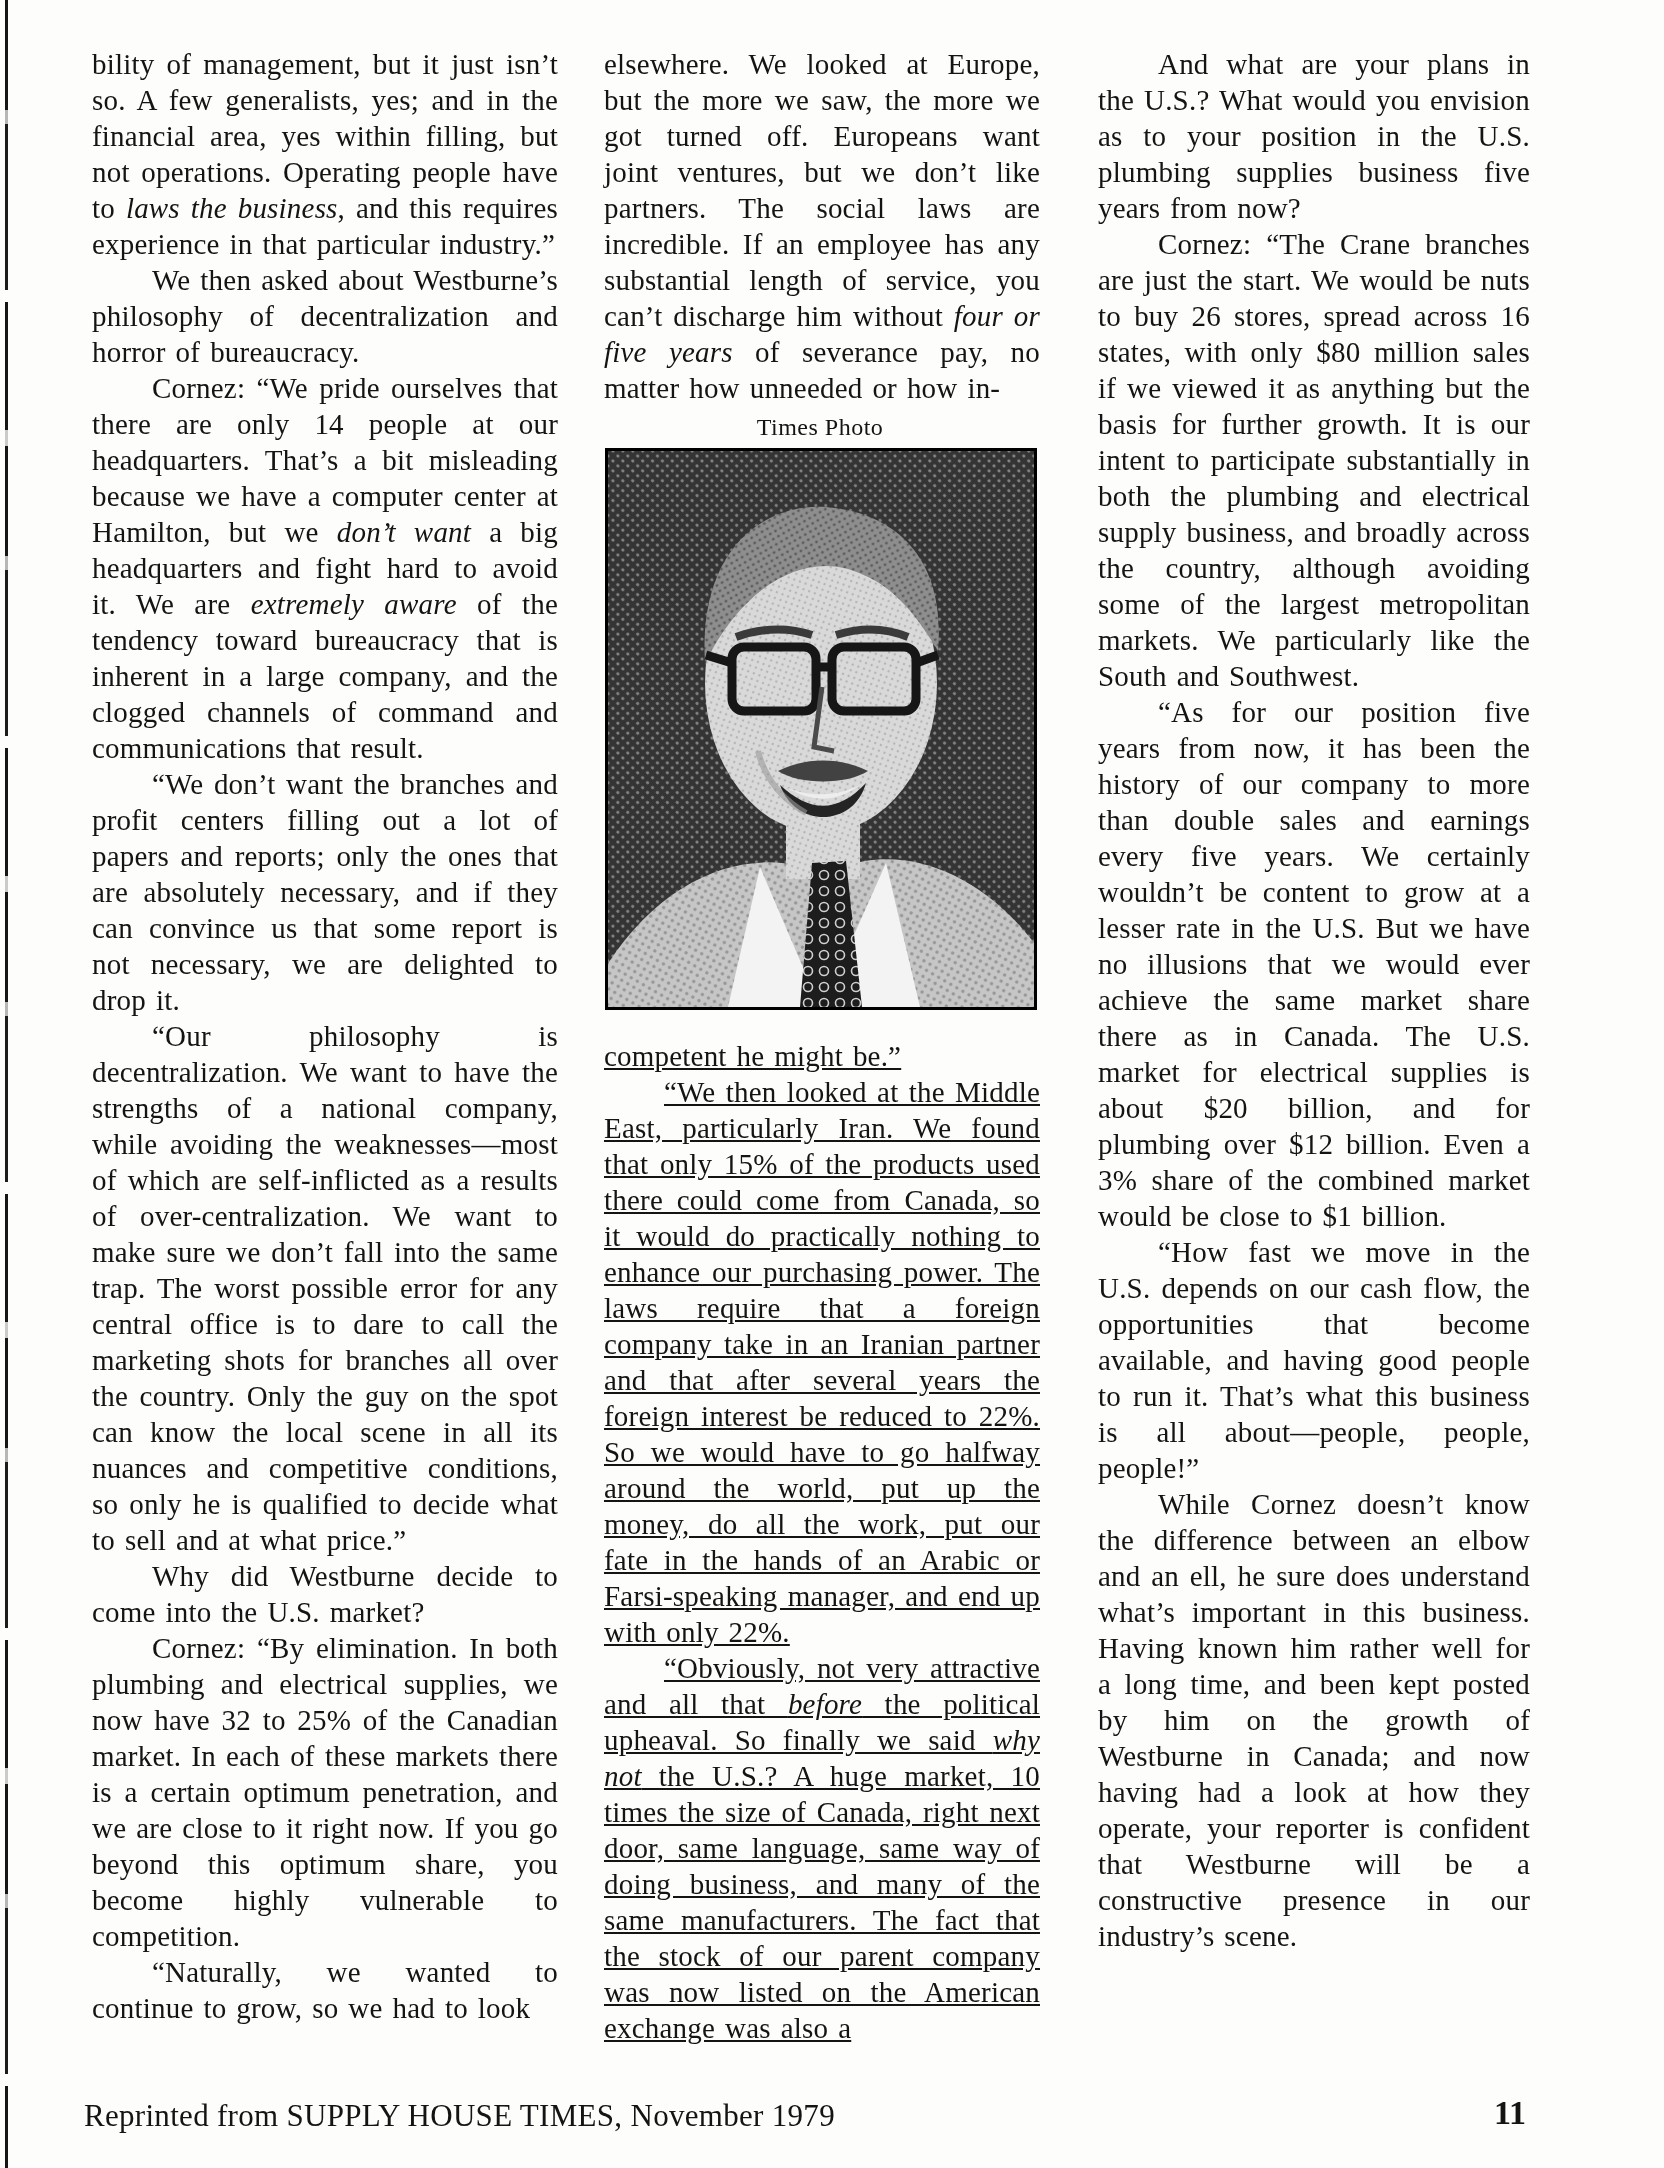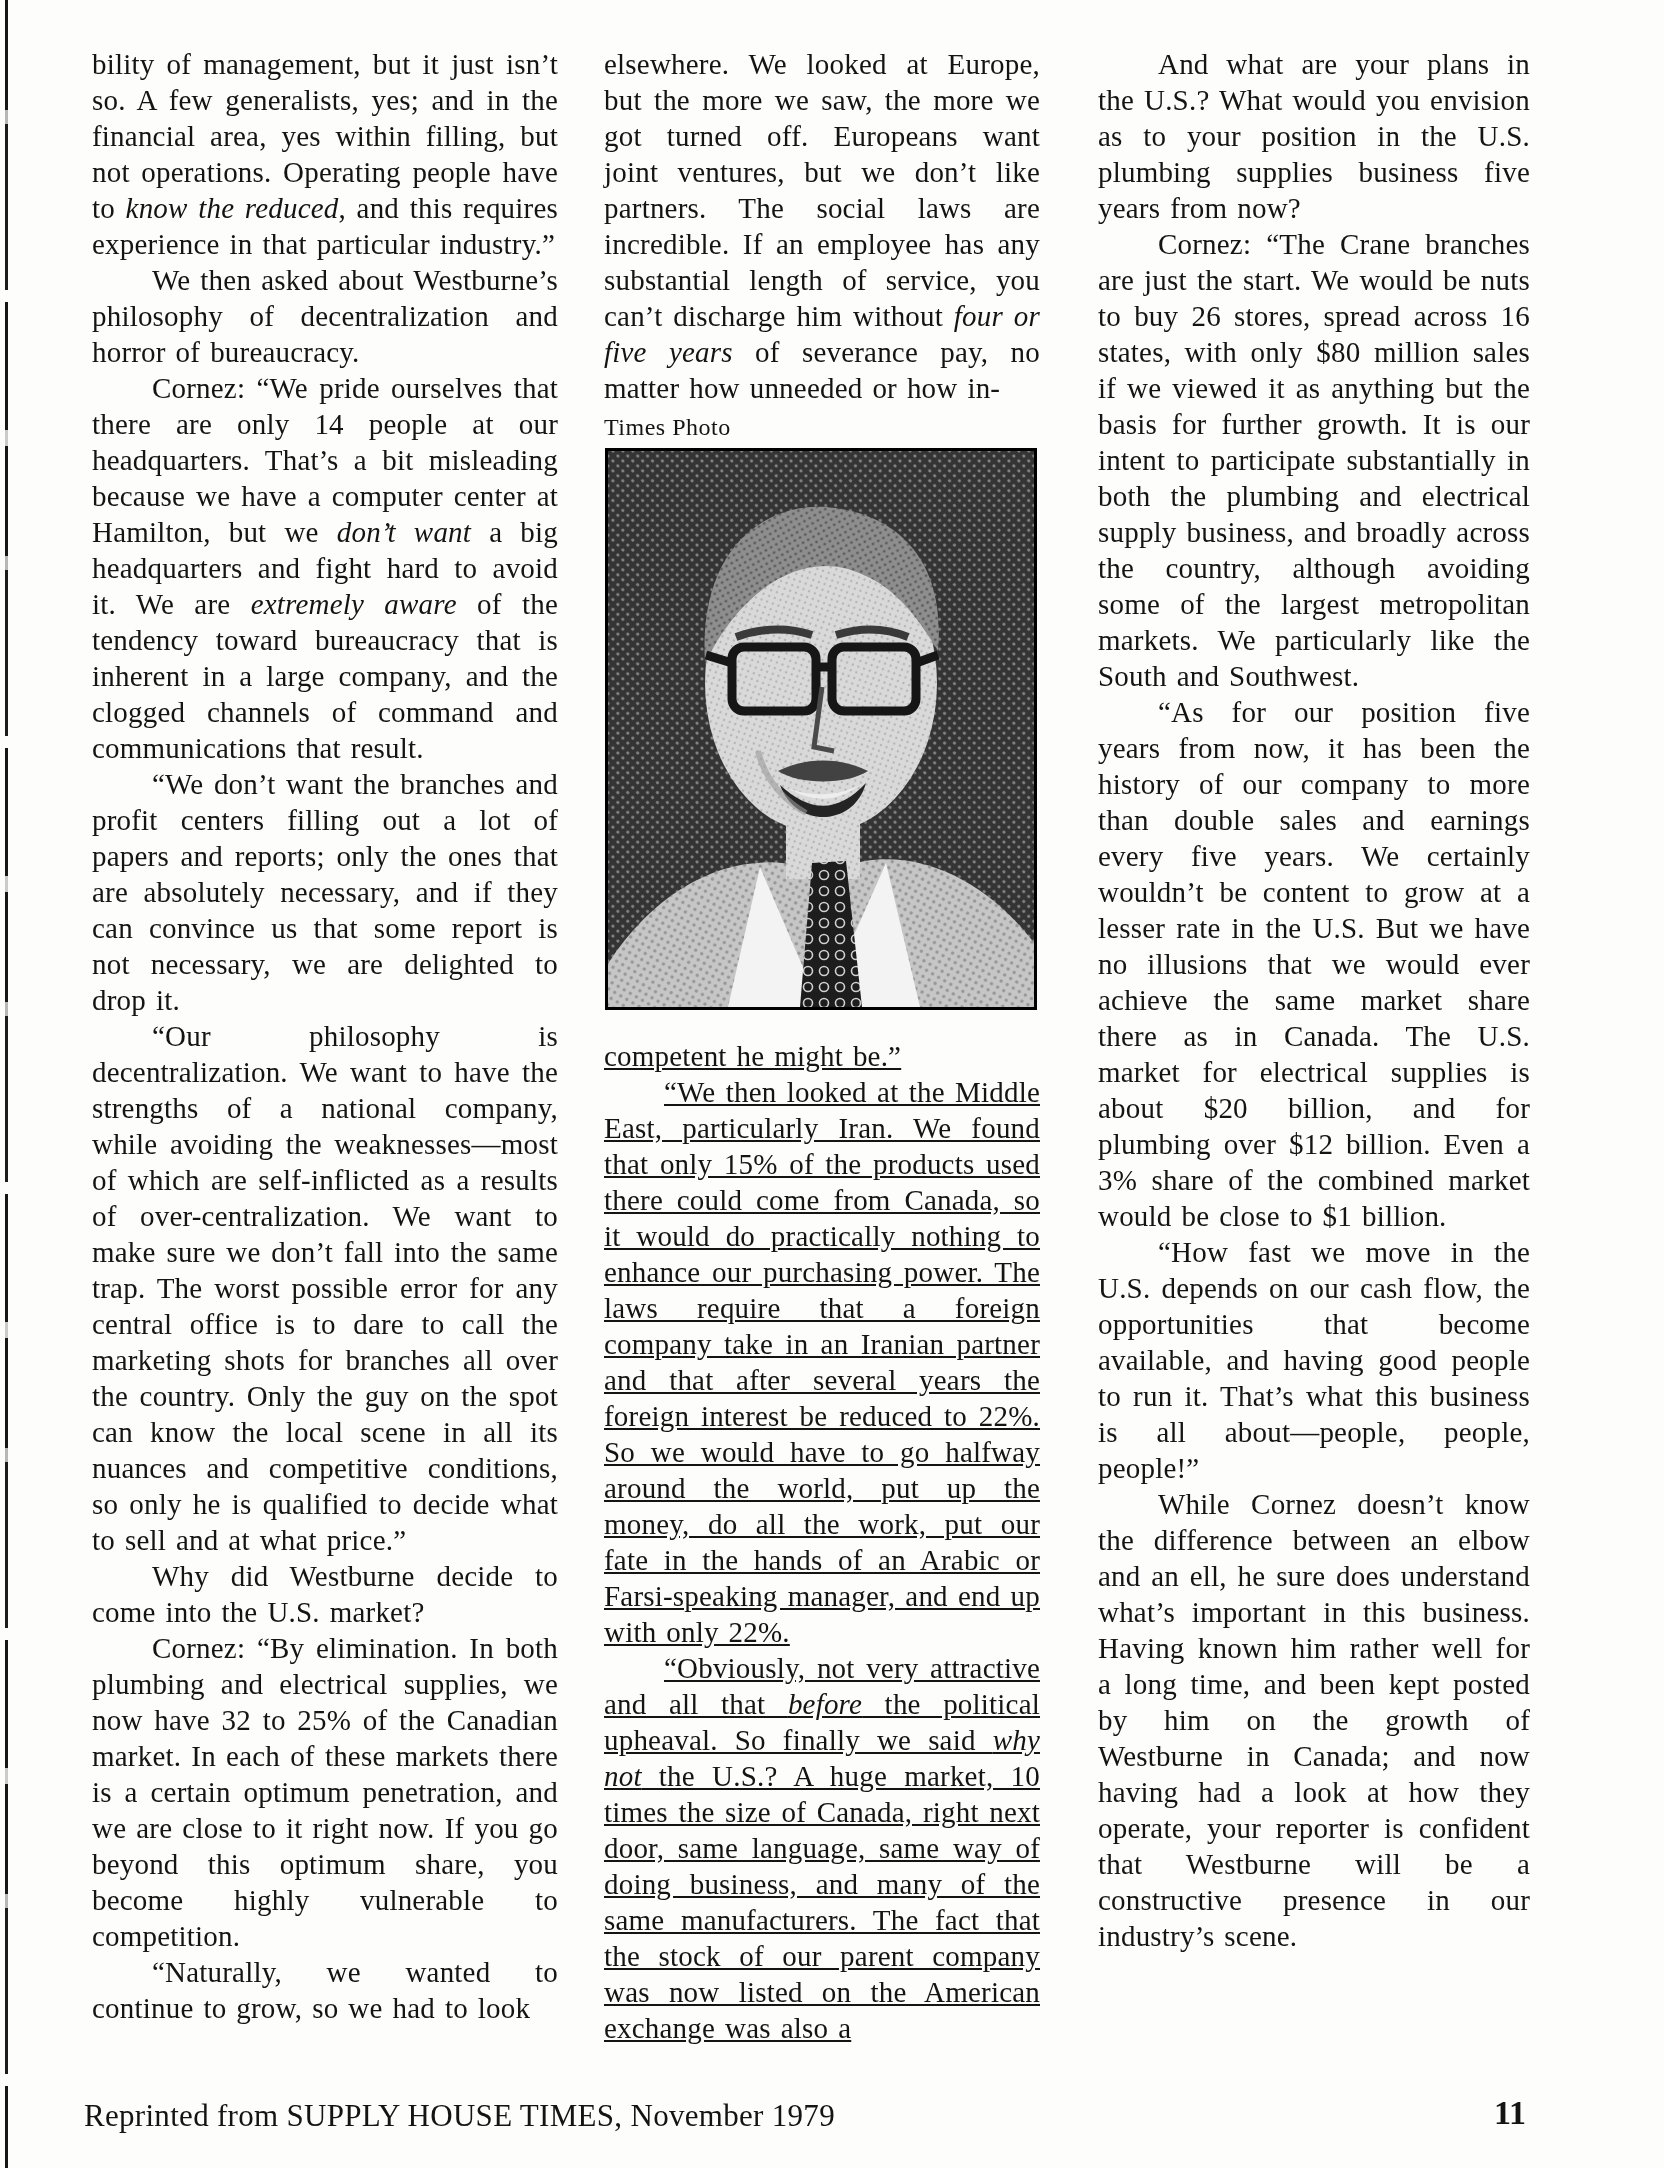--- a/index.html
+++ b/index.html
@@ -27,21 +27,21 @@
     margin:0;
     text-align:justify;
     font-size:29px;line-height:36px;
     letter-spacing:.2px;word-spacing:2.5px;
   }
   .para.indent{text-indent:60px;}
   .it{font-style:italic;}
 
   .photo-block{margin-top:4px;}
   .photo-credit{
-    text-align:left;font-size:24px;line-height:30px;
+    text-align:center;font-size:24px;line-height:30px;
     margin:6px 4px 6px 0;letter-spacing:.5px;
   }
   .photo-frame{
     width:426px;height:556px;border:3px solid #000;
     margin-left:1px;background:#2f2f2f;
   }
   .photo-frame svg{display:block;}
   .photo-caption{
     text-align:center;
     font-variant:small-caps;
@@ -57,21 +57,21 @@
 </head>
 <body>
 
 <div class="page">
 
   <div class="scan-edge"></div>
 
   <main>
 
     <section class="col" id="col1">
-        <p class="para"><span>bility of management, but it just isn’t so. A few generalists, yes; and in the financial area, yes within filling, but not operations. Operating people have to </span><span class="it">know the reduced</span><span>, and this requires experience in that particular industry.”</span></p>
+        <p class="para"><span>bility of management, but it just isn’t so. A few generalists, yes; and in the financial area, yes within filling, but not operations. Operating people have to </span><span class="it">laws the business</span><span>, and this requires experience in that particular industry.”</span></p>
         <p class="para indent"><span>We then asked about Westburne’s philosophy of decentralization and horror of bureaucracy.</span></p>
         <p class="para indent"><span>Cornez: “We pride ourselves that there are only 14 people at our headquarters. That’s a bit misleading because we have a computer center at Hamilton, but we </span><span class="it">don’t want</span><span> a big headquarters and fight hard to avoid it. We are </span><span class="it">extremely aware</span><span> of the tendency toward bureaucracy that is inherent in a large company, and the clogged channels of command and communications that result.</span></p>
         <p class="para indent"><span>“We don’t want the branches and profit centers filling out a lot of papers and reports; only the ones that are absolutely necessary, and if they can convince us that some report is not necessary, we are delighted to drop it.</span></p>
         <p class="para indent"><span>“Our philosophy is decentralization. We want to have the strengths of a national company, while avoiding the weaknesses—most of which are self-inflicted as a results of over-centralization. We want to make sure we don’t fall into the same trap. The worst possible error for any central office is to dare to call the marketing shots for branches all over the country. Only the guy on the spot can know the local scene in all its nuances and competitive conditions, so only he is qualified to decide what to sell and at what price.”</span></p>
         <p class="para indent"><span>Why did Westburne decide to come into the U.S. market?</span></p>
         <p class="para indent"><span>Cornez: “By elimination. In both plumbing and electrical supplies, we now have 32 to 25% of the Canadian market. In each of these markets there is a certain optimum penetration, and we are close to it right now. If you go beyond this optimum share, you become highly vulnerable to competition.</span></p>
         <p class="para indent"><span>“Naturally, we wanted to continue to grow, so we had to look</span></p>
       </section>
 
     <section class="col" id="col2">

